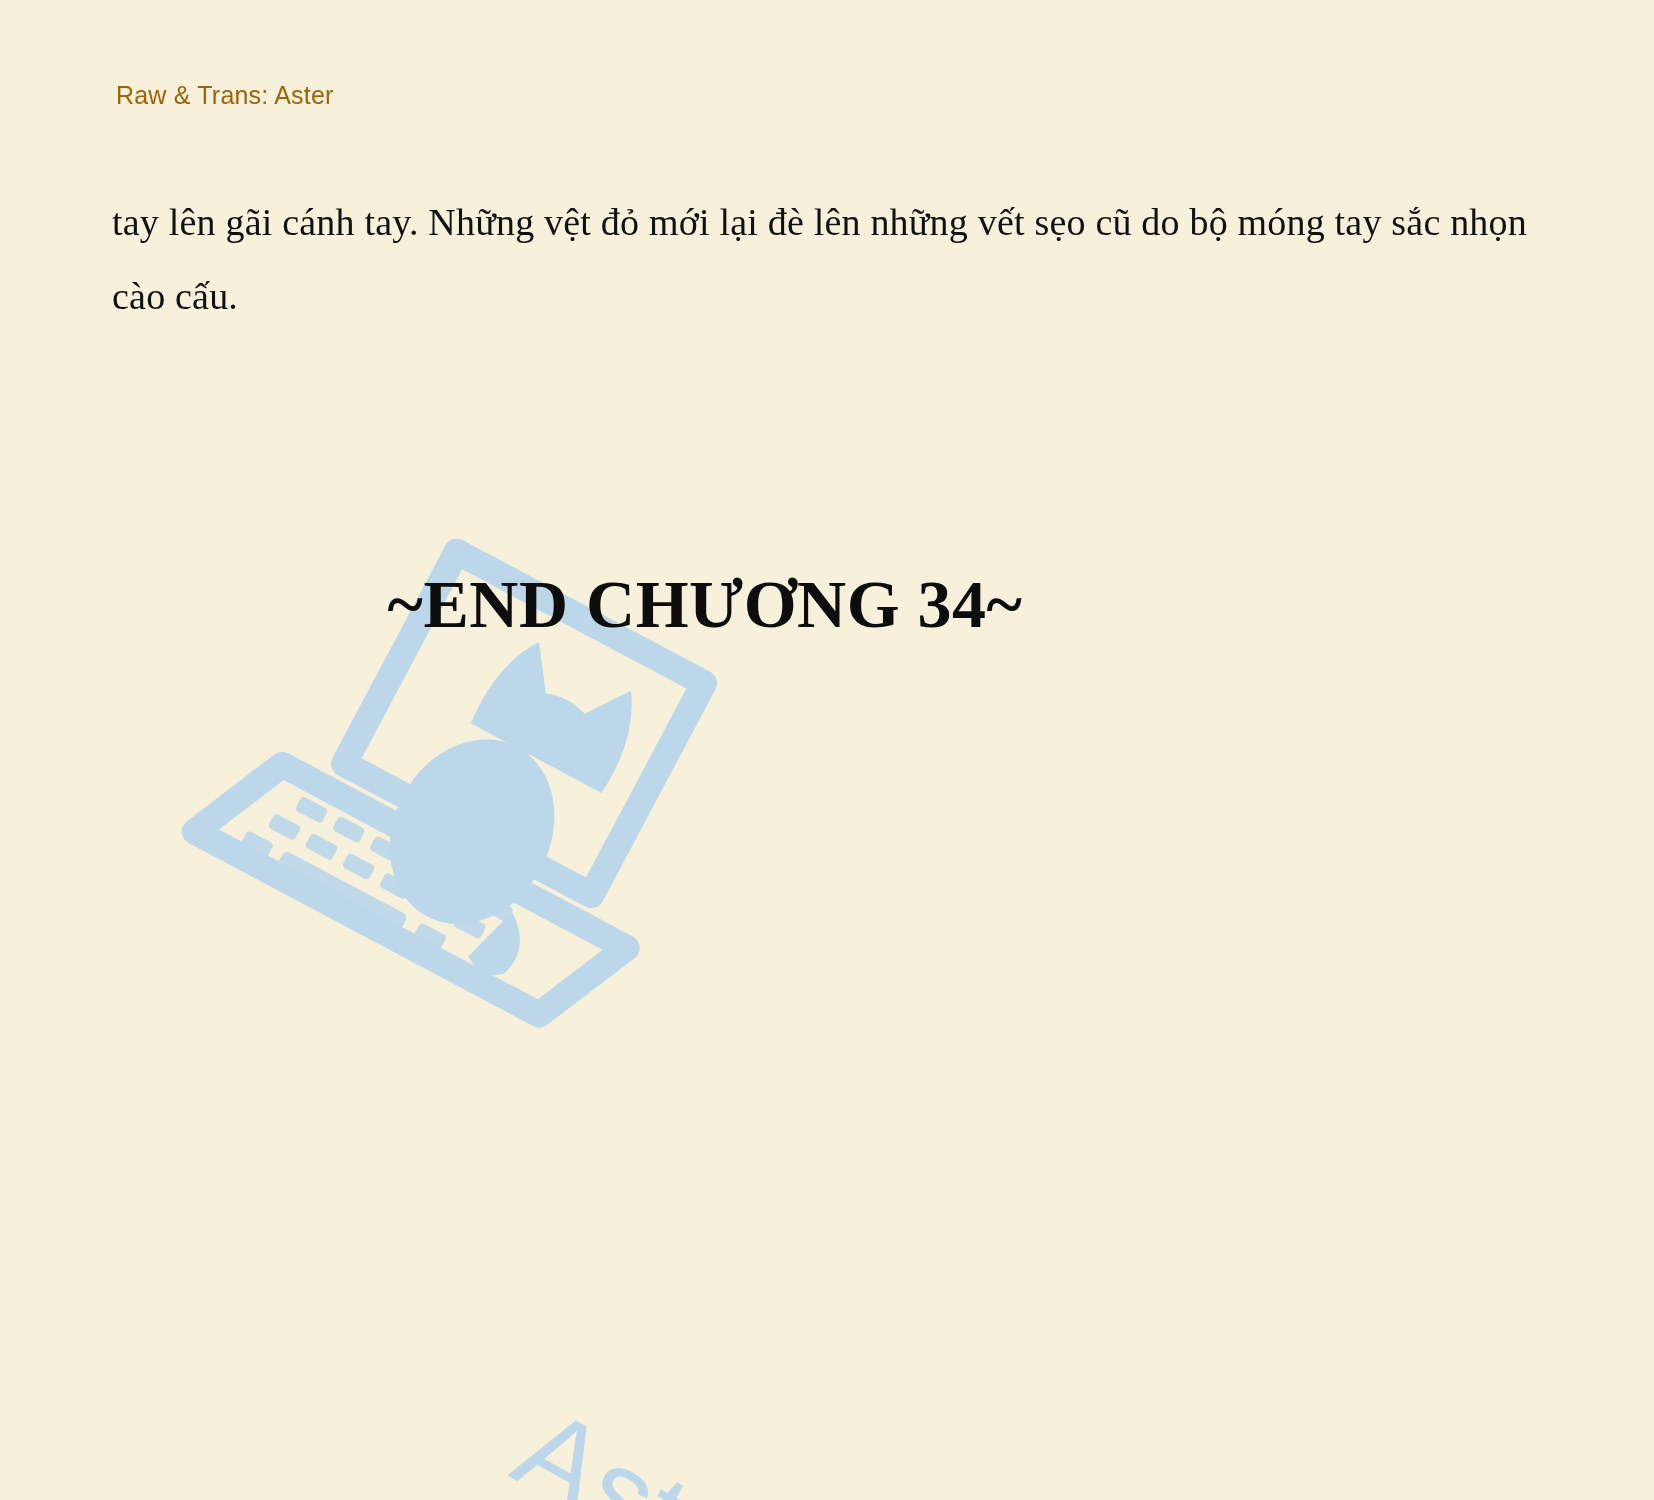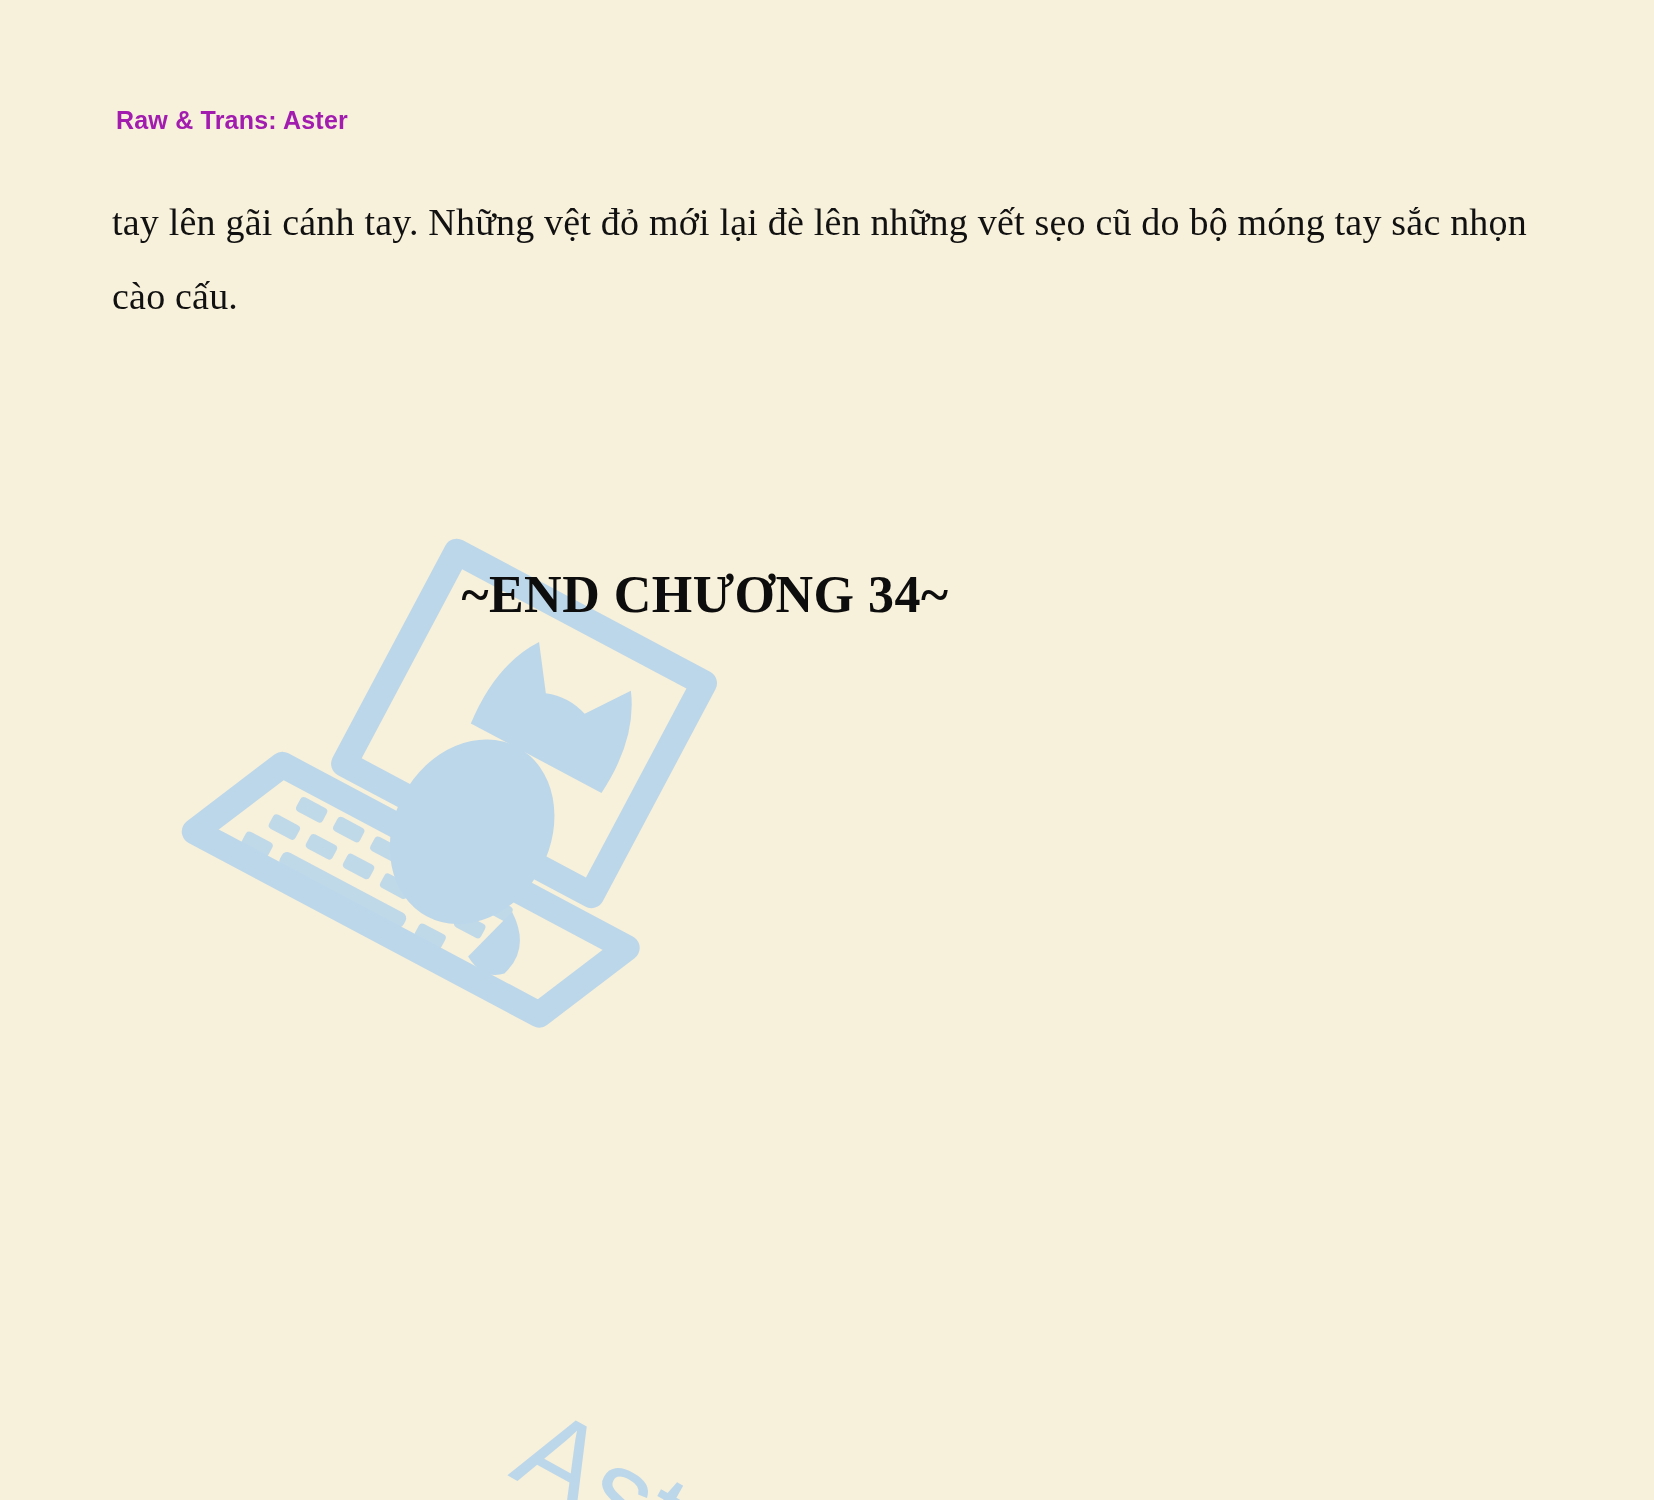--- a/index.html
+++ b/index.html
@@ -21,28 +21,27 @@
     width: 1654px;
     height: 1500px;
     box-sizing: border-box;
     overflow: hidden;
   }
 
   
   .credit {
     position: absolute;
     left: 116px;
-    top: 105px;
+    top: 80px;
     font-family: "Liberation Sans", sans-serif;
     font-size: 25px;
     line-height: 1.2;
-    color: #a21caf;
+    color: #a16207;
     letter-spacing: 0.2px;
     white-space: nowrap;
-    font-weight: bold;
   }
 
   
   .body-text {
     position: absolute;
     left: 112px;
     top: 185px;
     width: 1420px;
     font-family: "Liberation Serif", serif;
     font-size: 38px;
@@ -53,21 +52,21 @@
 
   
   .chapter-end {
     position: absolute;
     left: 0;
     top: 565px;
     width: 1488px;
     text-align: center;
     font-family: "Liberation Serif", serif;
     font-weight: bold;
-    font-size: 52px;
+    font-size: 68px;
     letter-spacing: 0.5px;
     color: #0d0d0d;
     z-index: 4;
   }
   .chapter-end span { display: inline-block; margin-left: -78px; }
 
   
   .watermark {
     position: absolute;
     left: 190px;

